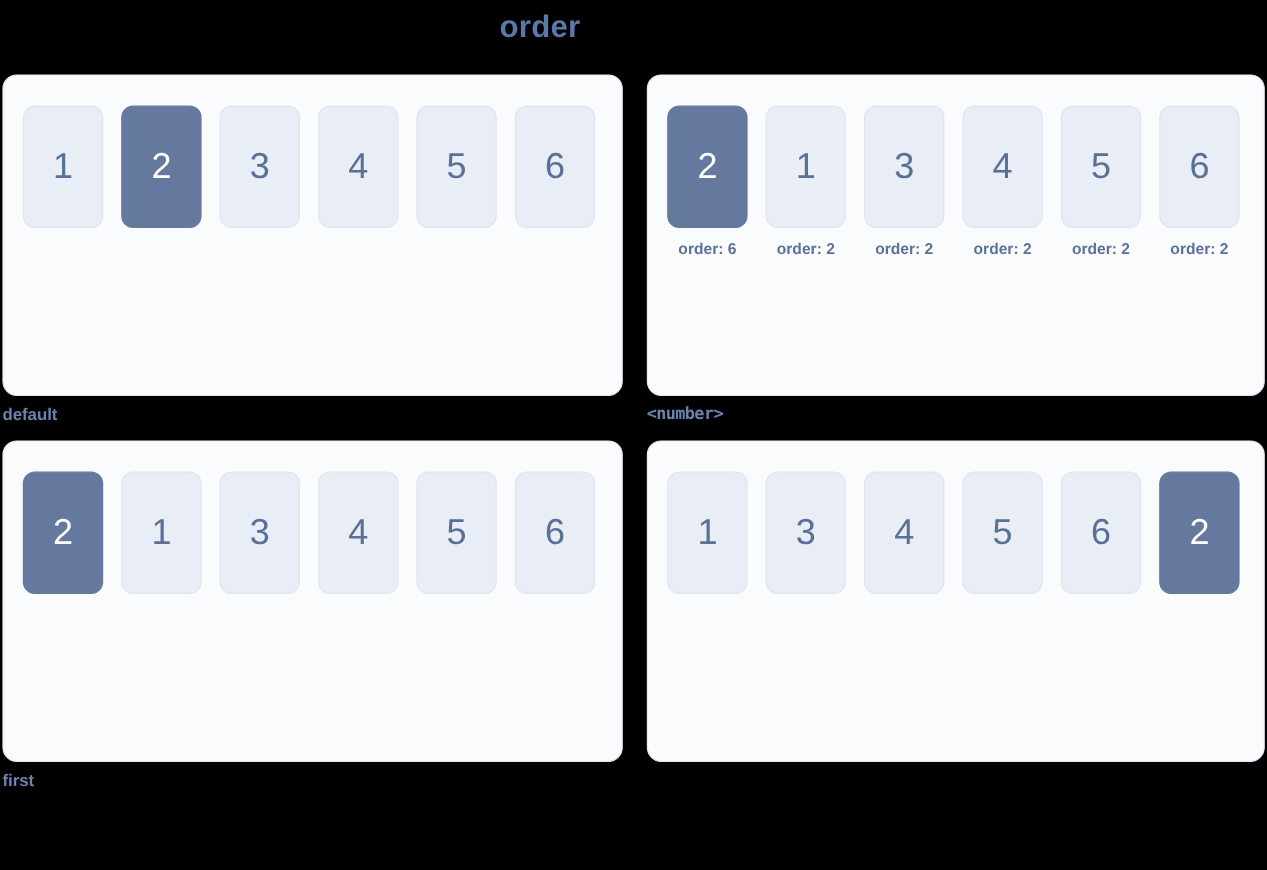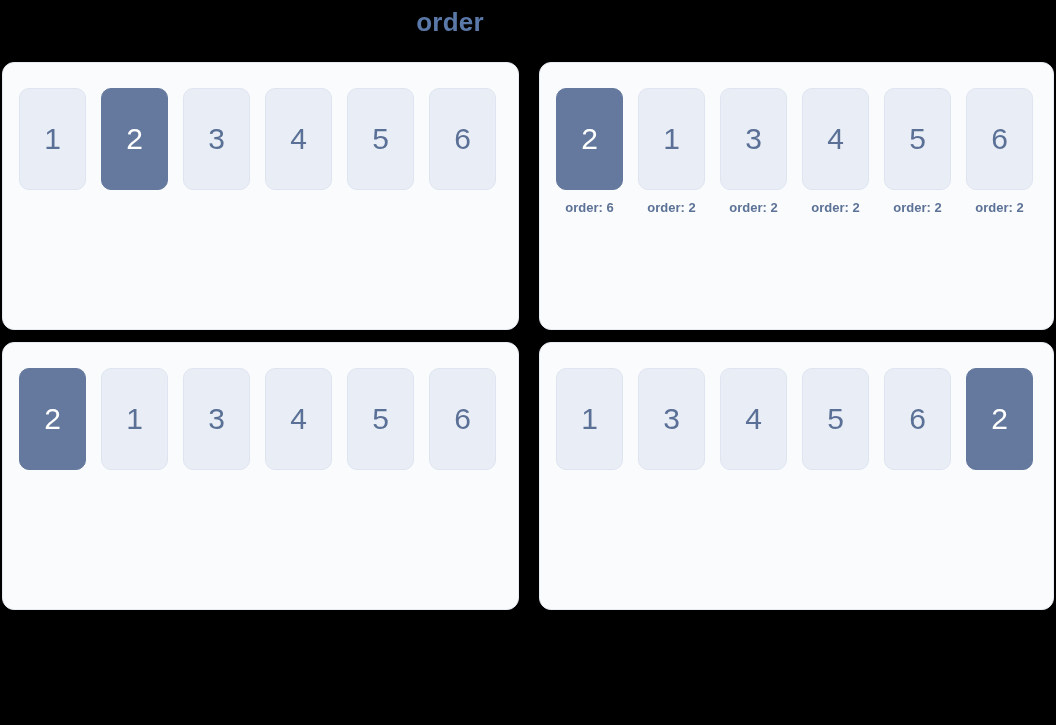--- a/index.html
+++ b/index.html
@@ -136,20 +136,21 @@
             <div class="box">4</div>
           </div>
           <div class="item-wrap">
             <div class="box">5</div>
           </div>
           <div class="item-wrap">
             <div class="box">6</div>
           </div>
         </div>
       </div>
+      <div class="caption">default</div>
     </div>
     <div class="panel-cell">
       <div class="panel">
         <div class="row">
           <div class="item-wrap">
             <div class="box active">2</div>
             <div class="order-note">order: 6</div>
           </div>
           <div class="item-wrap">
             <div class="box">1</div>
@@ -166,20 +167,21 @@
           <div class="item-wrap">
             <div class="box">5</div>
             <div class="order-note">order: 2</div>
           </div>
           <div class="item-wrap">
             <div class="box">6</div>
             <div class="order-note">order: 2</div>
           </div>
         </div>
       </div>
+      <div class="caption mono">&lt;number&gt;</div>
     </div>
     <div class="panel-cell">
       <div class="panel wide">
         <div class="row">
           <div class="item-wrap">
             <div class="box active">2</div>
           </div>
           <div class="item-wrap">
             <div class="box">1</div>
           </div>
@@ -190,20 +192,21 @@
             <div class="box">4</div>
           </div>
           <div class="item-wrap">
             <div class="box">5</div>
           </div>
           <div class="item-wrap">
             <div class="box">6</div>
           </div>
         </div>
       </div>
+      <div class="caption">first</div>
     </div>
     <div class="panel-cell">
       <div class="panel">
         <div class="row">
           <div class="item-wrap">
             <div class="box">1</div>
           </div>
           <div class="item-wrap">
             <div class="box">3</div>
           </div>

